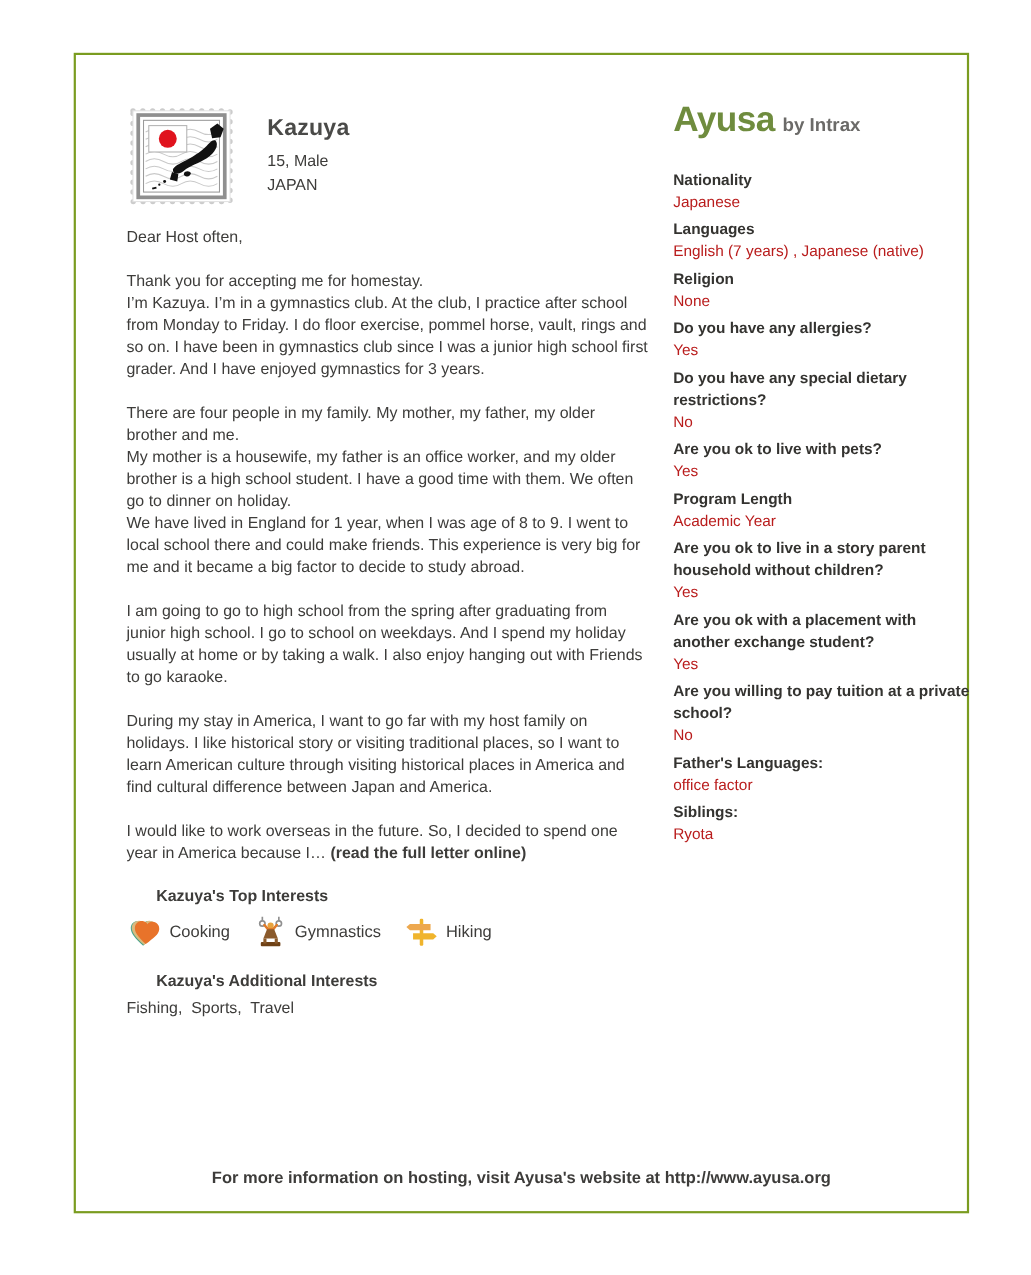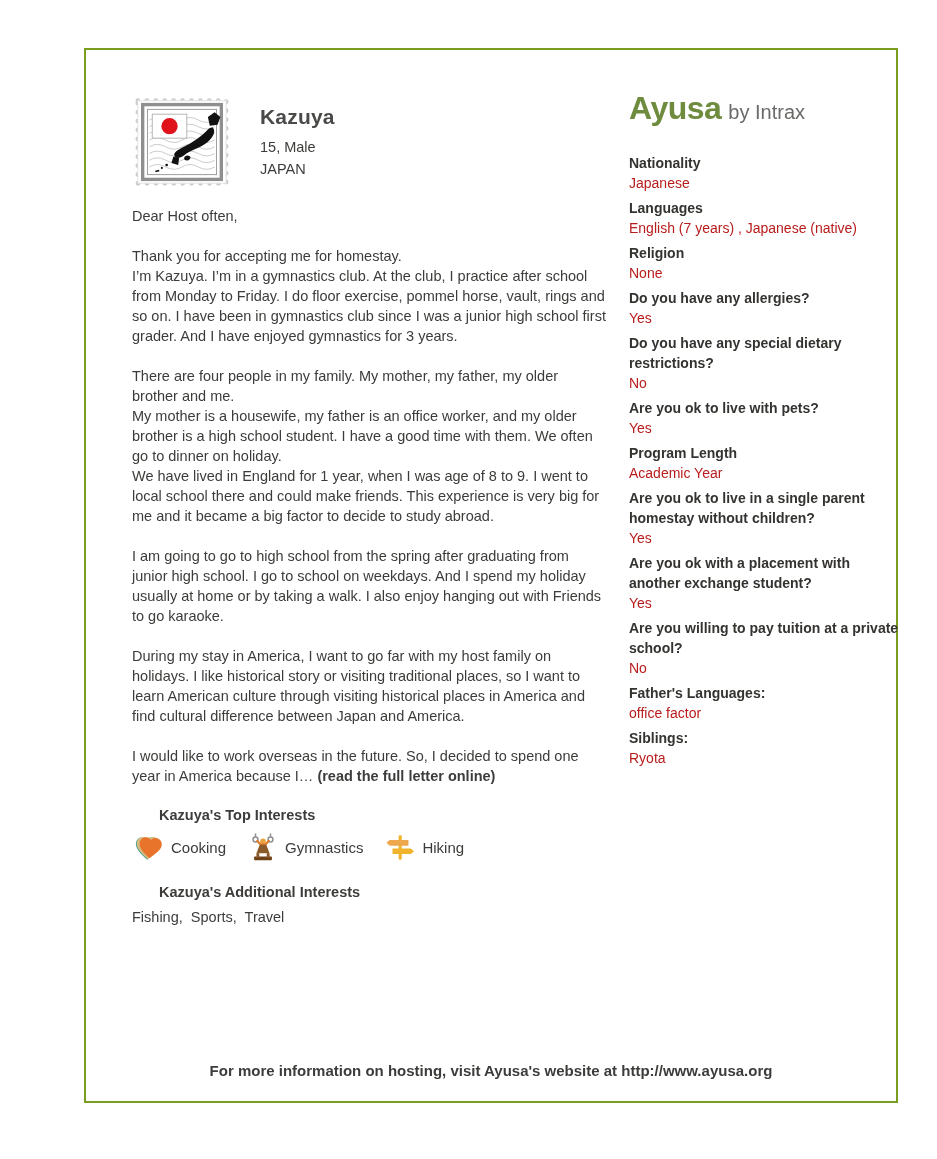--- a/index.html
+++ b/index.html
@@ -5,21 +5,21 @@
   * { margin: 0; padding: 0; box-sizing: border-box; }
   html, body { background: #fff; }
   body {
     width: 937px; height: 1159px;
     font-family: "Liberation Sans", "DejaVu Sans", sans-serif;
     color: #3d3c3a;
     position: relative;
   }
   .page-frame {
     position: absolute;
-    left: 84px; top: 48px;
+    left: 67px; top: 48px;
     width: 814px; height: 1055px;
     border: 2px solid #7a9c20;
     background: #fff;
   }
   
   .left-col { position: absolute; left: 46px; top: 45px; width: 474px; }
   .student-header { display: flex; align-items: flex-start; }
   .stamp { width: 100px; height: 94px; flex: 0 0 auto; }
   .student-id { margin-left: 28px; padding-top: 10px; }
   .student-name { font-size: 21px; font-weight: bold; color: #4a4a48; letter-spacing: 0.2px; }
@@ -33,21 +33,21 @@
   .interests-heading { font-size: 14.5px; font-weight: bold; margin-bottom: 9px; margin-left: 27px; }
   .interests-row { display: flex; align-items: center; margin-bottom: 21px; padding-left: 2px; }
   .interest-item { display: flex; align-items: center; margin-right: 22px; }
   .interest-item .icon { width: 30px; height: 31px; margin-right: 7px; }
   .interest-label { font-size: 15px; }
   .additional-values { font-size: 14.5px; white-space: pre; }
   
   .right-col { position: absolute; left: 543px; top: 40px; width: 272px; }
   .brand { display: flex; align-items: baseline; margin-bottom: 26px; }
   .brand-logo { font-size: 32px; font-weight: bold; color: #6f8c3e; letter-spacing: -0.5px; }
-  .brand-byline { font-size: 20px; color: #6b6a68; margin-left: 7px; }
+  .brand-byline { font-size: 17px; color: #6b6a68; margin-left: 7px; font-weight: bold; }
   .field { margin-bottom: 5px; font-size: 14px; line-height: 20px; }
   .field-label { font-weight: bold; color: #343330; }
   .field-value { color: #b91c1c; margin-bottom: 0; }
   
   .footer {
     position: absolute; left: 0; bottom: 22px; width: 100%;
     text-align: center; font-size: 15px; font-weight: bold; color: #3d3c3a;
   }
   .footer a { color: #3d3c3a; text-decoration: none; }
 </style>
@@ -196,21 +196,21 @@
       </div>
       <div class="field">
         <div class="field-label">Are you ok to live with pets?</div>
         <div class="field-value">Yes</div>
       </div>
       <div class="field">
         <div class="field-label">Program Length</div>
         <div class="field-value">Academic Year</div>
       </div>
       <div class="field">
-        <div class="field-label">Are you ok to live in a single parent homestay without children?</div>
+        <div class="field-label">Are you ok to live in a story parent household without children?</div>
         <div class="field-value">Yes</div>
       </div>
       <div class="field">
         <div class="field-label">Are you ok with a placement with another exchange student?</div>
         <div class="field-value">Yes</div>
       </div>
       <div class="field">
         <div class="field-label">Are you willing to pay tuition at a private school?</div>
         <div class="field-value">No</div>
       </div>

